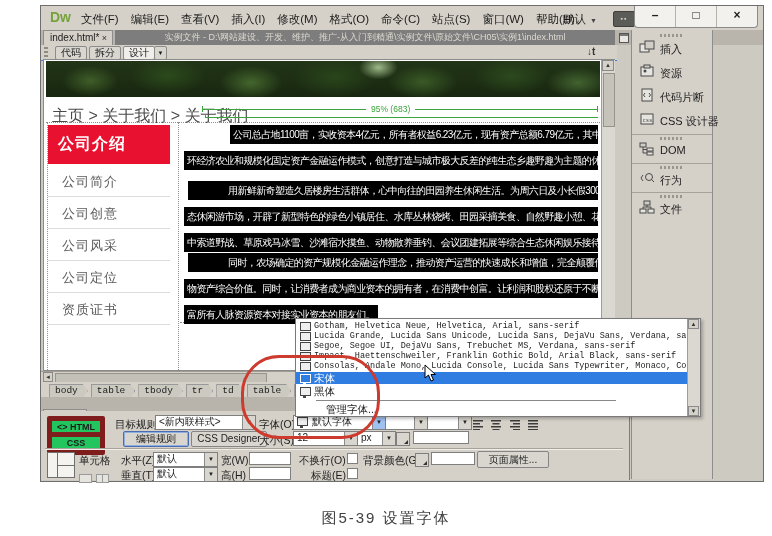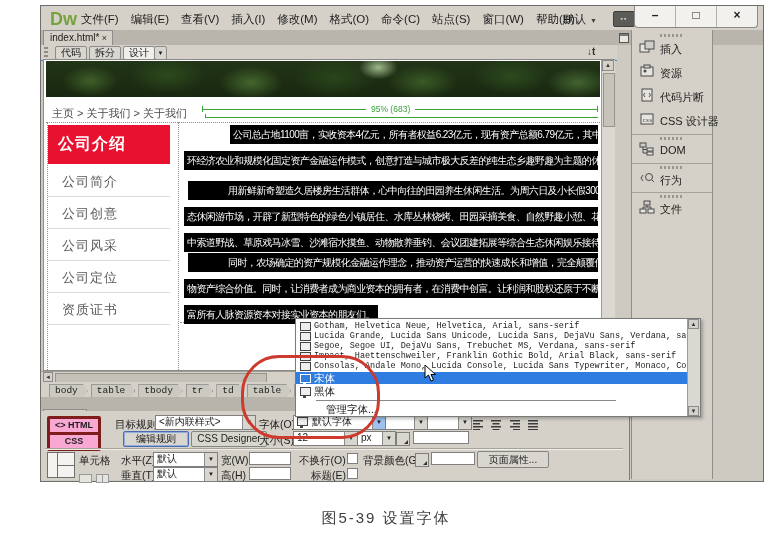--- a/index.html
+++ b/index.html
@@ -3,21 +3,21 @@
 <meta charset="utf-8">
 <style>
   html,body{margin:0;padding:0;background:#fff;}
   .shot{position:relative;width:772px;height:536px;background:#fff;overflow:hidden;
         font-family:"Liberation Sans","DejaVu Sans",sans-serif;color:#1c1c1c;}
   
   .win{position:absolute;left:40px;top:5px;width:722px;height:475px;background:#cdcac2;
        border:1px solid #6e6e6e;}
   .titlebar{position:absolute;left:0;top:0;width:722px;height:24px;background:#d5d1c9;
             border-bottom:1px solid #a8a49c;}
-  .logo{position:absolute;left:9px;top:3px;font-size:18px;font-weight:bold;color:#76a23e;}
+  .logo{position:absolute;left:9px;top:3px;font-size:14px;font-weight:bold;color:#76a23e;}
   .menus{position:absolute;left:34px;top:5px;display:flex;}
   .menus span{font-size:11.5px;padding:1px 6px;white-space:nowrap;}
   .wsp{position:absolute;left:522px;top:6px;font-size:11.5px;}
   .wsp .dar{font-size:7px;color:#444;margin-left:4px;}
   .appbtn{position:absolute;left:572px;top:5px;width:20px;height:14px;background:#5b5b57;
           border-radius:2px;border:1px solid #3f3f3c;color:#cfcfc8;font-size:7px;line-height:13px;text-align:center;letter-spacing:1px;}
   .ctrls{position:absolute;left:593px;top:0px;width:122px;height:21px;background:#f2f1ee;
          border:1px solid #8a8a8a;border-top:none;border-radius:0 0 4px 4px;display:flex;}
   .ctrls div{flex:1;border-right:1px solid #b5b2aa;text-align:center;font-size:12px;line-height:19px;font-weight:bold;color:#222;}
   .ctrls div:last-child{border-right:none;}
@@ -56,21 +56,21 @@
       radial-gradient(45px 24px at 37% 60%, #44662d 0%, transparent 70%),
       radial-gradient(26px 16px at 60% 18%, #9fb98a 0%, transparent 75%),
       radial-gradient(60px 28px at 52% 45%, #29451b 0%, transparent 70%),
       radial-gradient(50px 24px at 68% 58%, #3a5a26 0%, transparent 70%),
       radial-gradient(55px 26px at 84% 42%, #2c4a1e 0%, transparent 70%),
       radial-gradient(45px 22px at 96% 60%, #426330 0%, transparent 70%),
       linear-gradient(180deg,#223517,#182710);}
   .vscroll{position:absolute;left:557px;top:0;width:13px;height:310px;background:#dbd8d1;border-left:1px solid #a09c94;}
   .sbtn{position:absolute;left:0;width:12px;height:11px;background:#d5d1c9;border:1px solid #8b8b8b;box-sizing:border-box;
         font-size:6px;line-height:9px;text-align:center;color:#333;}
-  .crumb{position:absolute;left:8px;top:46px;font-size:11px;color:#4a4a4a;}
+  .crumb{position:absolute;left:8px;top:46px;font-size:16px;color:#4a4a4a;}
   .gline{position:absolute;border-top:1px solid #3aa33a;}
   .gtick{position:absolute;width:1px;background:#3aa33a;}
   .glabel{position:absolute;background:#fff;color:#3aa33a;font-size:8.5px;padding:0 5px;top:44px;}
   .doth{position:absolute;border-top:1px dotted #909090;}
   .dotv{position:absolute;border-left:1px dotted #909090;}
   .sidetitle{position:absolute;left:4px;top:65px;width:122px;height:39px;background:#e8112f;}
   .sidetitle span{position:absolute;left:10px;top:9px;color:#fff;font-size:16px;font-weight:bold;letter-spacing:1px;}
   .siderow{position:absolute;left:4px;width:122px;height:32px;border-bottom:1px solid #dcdcdc;}
   .siderow span{position:absolute;left:14px;top:9px;font-size:13px;color:#5a5a5a;letter-spacing:1px;}
   .selline{position:absolute;right:16px;height:20px;overflow:hidden;white-space:nowrap;}
@@ -94,21 +94,21 @@
          padding:0 14px 0 3px;white-space:nowrap;overflow:hidden;box-sizing:content-box;}
   .combo .ar{position:absolute;right:0;top:0;bottom:0;width:12px;background:#d9d6cf;border-left:1px solid #8b8b8b;
              font-size:6px;line-height:12px;text-align:center;color:#222;}
   .combo .ar.hl{background:#9ec1ef;}
   .inp{position:absolute;background:#fff;border:1px solid #7f7f7f;height:11px;}
   .cb{position:absolute;width:9px;height:9px;background:#fff;border:1px solid #7f7f7f;}
   .swatch{position:absolute;width:12px;height:12px;background:#d9d6cf;border:1px solid #7f7f7f;}
   .swatch::after{content:"";position:absolute;right:1px;bottom:1px;border-left:4px solid transparent;border-bottom:4px solid #333;}
   .pbtn{position:absolute;background:#d9d6cf;border:1px solid #858585;border-radius:2px;font-size:10px;text-align:center;}
   .pbtn.def{border:1px solid #4a6cb3;box-shadow:0 0 0 1px #8faee0 inset;}
-  .lbtn{position:absolute;left:6px;width:48px;height:13px;background:#f9a8d4;border:3px solid #7f1d1d;border-radius:2px;
+  .lbtn{position:absolute;left:6px;width:48px;height:13px;background:#22c55e;border:5px solid #7f1d1d;border-radius:2px;
         font-size:9px;line-height:12px;text-align:center;font-weight:bold;}
   .cellicon{position:absolute;left:6px;top:446px;width:28px;height:26px;background:#f4f3f0;border:1px solid #6f6f6f;box-sizing:border-box;}
   .cellicon::before{content:"";position:absolute;left:9px;top:0;bottom:0;width:1px;background:#6f6f6f;}
   .cellicon::after{content:"";position:absolute;left:9px;right:0;top:12px;height:1px;background:#6f6f6f;}
   .mini{display:inline-block;width:11px;height:7px;border:1px solid #9a9a9a;background:#e6e4df;margin-right:4px;position:relative;}
   .mini.split::after{content:"";position:absolute;left:5px;top:0;bottom:0;width:1px;background:#9a9a9a;}
   .groove{position:absolute;left:4px;right:4px;top:442px;border-top:1px solid #a7a39b;border-bottom:1px solid #efeee9;}
   .alignbtn{display:inline-block;margin-right:2px;}
   
   .fontdd{position:absolute;left:295px;top:318px;width:406px;height:99px;background:#fff;border:1px solid #7a7a7a;
@@ -160,20 +160,21 @@
         <div>□</div>
         <div>×</div>
       </span>
     </div>
 
     <div class="tabbar">
       <div class="tab">
         <span>index.html*</span>
         <span class="x">×</span>
       </div>
+      <div class="pathstrip">实例文件 - D:\网站建设、开发、维护、推广-从入门到精通\实例文件\原始文件\CH05\实例1\index.html</div>
       <div class="resticon"></div>
     </div>
 
     <div class="toolbar">
       <div class="grip"></div>
       <div class="tbtn" style="left:14px;width:30px;">代码</div>
       <div class="tbtn" style="left:48px;width:30px;">拆分</div>
       <div class="tbtn on" style="left:82px;width:30px;">设计</div>
       <div class="tbtn" style="left:113px;width:11px;font-size:6px;">▼</div>
       <div class="sync">↓t</div>

